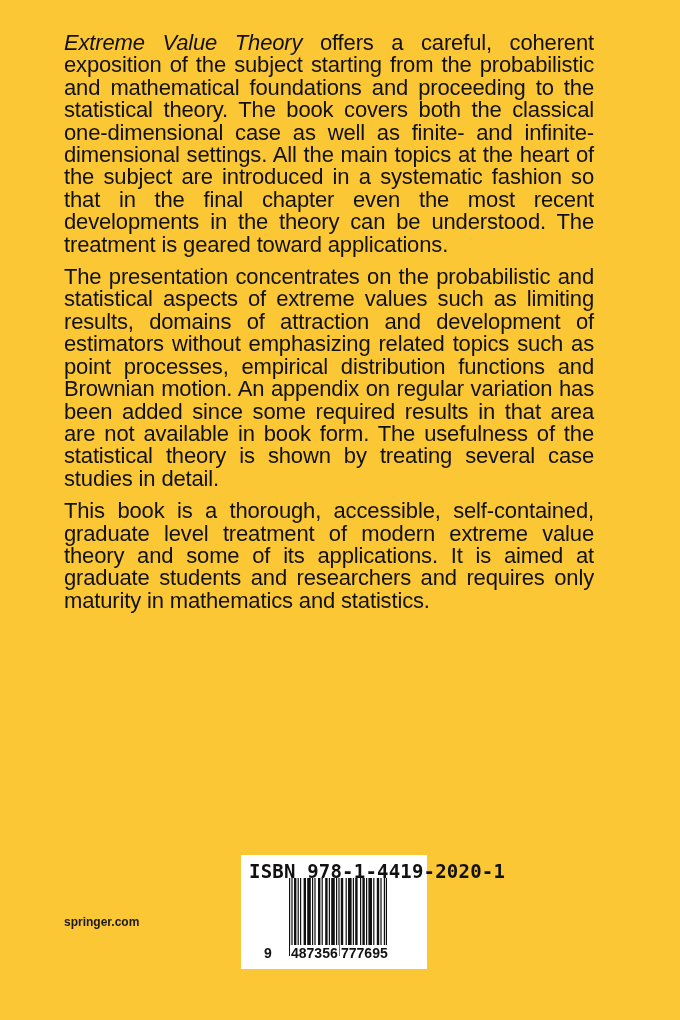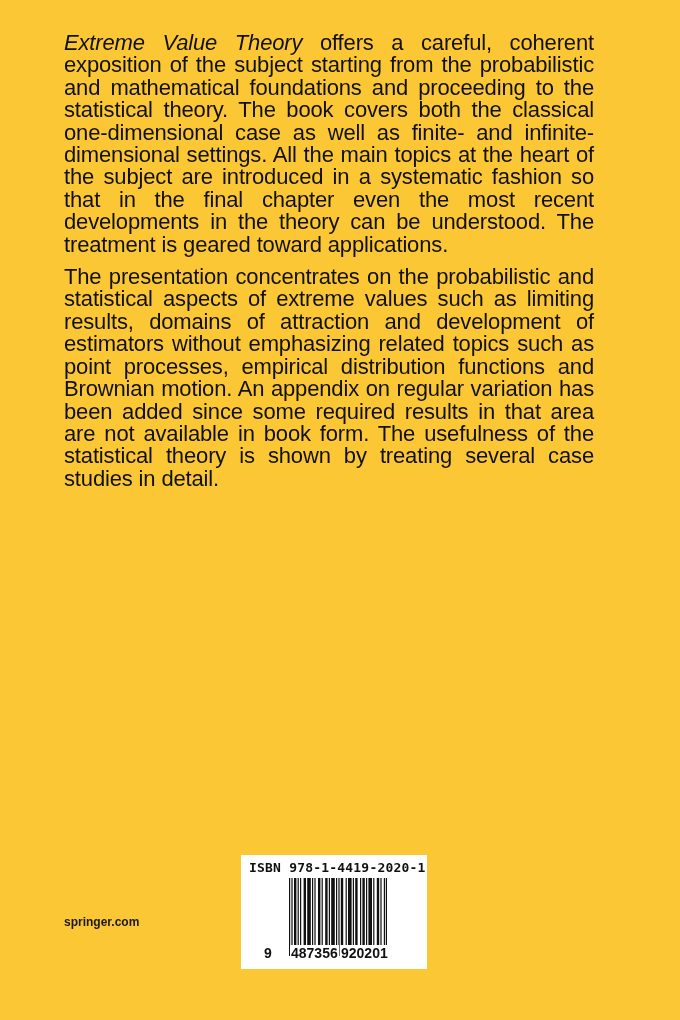--- a/index.html
+++ b/index.html
@@ -37,21 +37,21 @@
       top: 855px;
       width: 186px;
       height: 114px;
       background: #ffffff;
     }
     .isbn-text {
       position: absolute;
       left: 8px;
       top: 5px;
       font-family: "DejaVu Sans Mono", monospace;
-      font-size: 13px;
+      font-size: 19px;
       font-weight: bold;
       letter-spacing: 0.2px;
       white-space: nowrap;
       color: #111;
     }
     .bars {
       position: absolute;
       left: 48px;
       top: 23px;
       width: 98px;
@@ -91,20 +91,21 @@
       font-weight: bold;
       color: #1a1a1a;
     }
   </style>
 </head>
 <body>
 
 <div class="blurb">
   <p><em>Extreme Value Theory</em><span> offers a careful, coherent exposition of the subject starting from the probabilistic and mathematical foundations and proceeding to the statistical theory. The book covers both the classical one-dimensional case as well as finite- and infinite-dimensional settings. All the main topics at the heart of the subject are introduced in a systematic fashion so that in the final chapter even the most recent developments in the theory can be understood. The treatment is geared toward applications.</span></p>
   <p>The presentation concentrates on the probabilistic and statistical aspects of extreme values such as limiting results, domains of attraction and devel­opment of estimators without emphasizing related topics such as point processes, empirical distribution functions and Brownian motion. An appendix on regular variation has been added since some required results in that area are not available in book form. The usefulness of the statisti­cal theory is shown by treating several case studies in detail.</p>
+  <p>This book is a thorough, accessible, self-contained, graduate level treat­ment of modern extreme value theory and some of its applications. It is aimed at graduate students and researchers and requires only maturity in mathematics and statistics.</p>
 </div>
 
 <div class="barcode-box">
   <div class="isbn-text">ISBN 978-1-4419-2020-1</div>
   <svg class="bars" viewBox="0 0 98 78" preserveAspectRatio="none">
     <g fill="#111">
       <rect x="0" y="0" width="1.2" height="78"></rect>
       <rect x="2.4" y="0" width="1.2" height="78"></rect>
       <rect x="5" y="0" width="2.4" height="68"></rect>
       <rect x="8.6" y="0" width="1.2" height="68"></rect>
@@ -132,17 +133,17 @@
       <rect x="84.2" y="0" width="1.2" height="68"></rect>
       <rect x="87.8" y="0" width="2.4" height="68"></rect>
       <rect x="91.4" y="0" width="1.2" height="68"></rect>
       <rect x="94.8" y="0" width="1.2" height="78"></rect>
       <rect x="96.8" y="0" width="1.2" height="78"></rect>
     </g>
   </svg>
   <div class="ean-digits">
     <span class="ean-lead">9</span>
     <span class="ean-left">487356</span>
-    <span class="ean-right">920201</span>
+    <span class="ean-right">777695</span>
   </div>
 </div>
 
 <div class="publisher">springer.com</div>
 
 </body></html>

